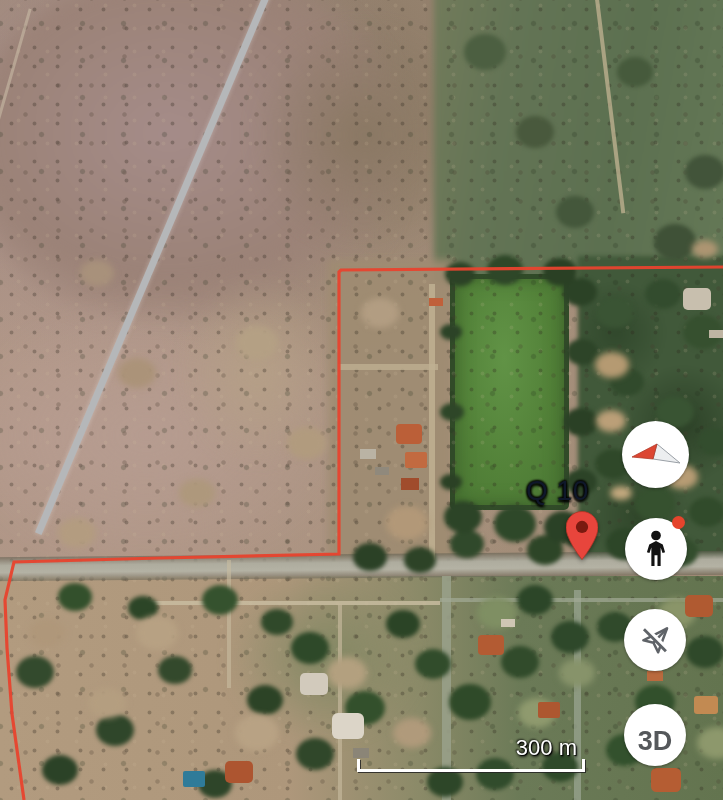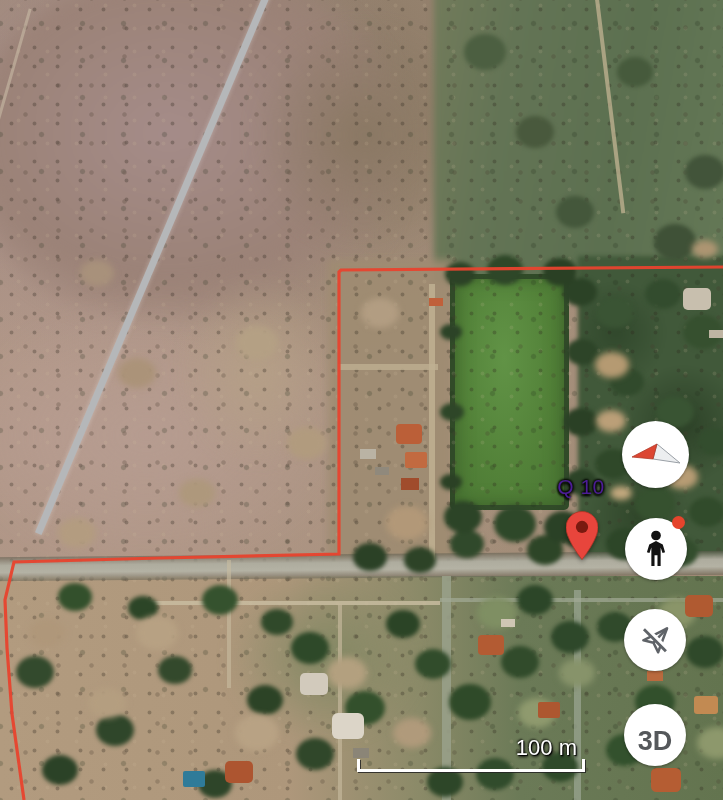--- a/index.html
+++ b/index.html
@@ -111,22 +111,22 @@
     686px 291px 0 3px #c8bfae,705px 326px 0 -4px #beb4a2,
     228px 764px 0 3px #ad5530,303px 676px 0 3px #d2cabc,337px 718px 0 5px #dcd5c8,
     480px 637px 0 2px #b35b33,538px 702px 0 0 #ad5730,688px 598px 0 3px #b05a31,
     655px 772px 0 4px #b55d33,695px 697px 0 1px #c28a52,644px 668px 0 -3px #b96a3e,
     425px 294px 0 -4px #c0603a,183px 771px 0 0 #2f7b99,350px 745px 0 -3px #8b8577,
     497px 615px 0 -4px #cfc6b4;}
   
   .boundary{left:0;top:0;width:723px;height:800px;z-index:10;pointer-events:none;}
   .pin{left:566px;top:511px;width:32px;height:49px;z-index:12;cursor:pointer;
     filter:drop-shadow(0 2px 2px rgba(0,0,0,.4));}
-  .pin-label{left:526px;top:475px;width:110px;text-align:center;z-index:12;
-    color:#4c1d95;font-size:21px;letter-spacing:.5px;
+  .pin-label{left:526px;top:475px;width:110px;z-index:12;
+    color:#0f172a;font-size:28px;letter-spacing:.5px;
     text-shadow:-1px -1px 2px rgba(0,0,0,.8),1px -1px 2px rgba(0,0,0,.8),
       -1px 2px 2px rgba(0,0,0,.85),1px 2px 3px rgba(0,0,0,.9);}
   .circle{border-radius:50%;background:#fff;z-index:20;cursor:pointer;
     box-shadow:0 1px 3px rgba(0,0,0,.35);display:flex;align-items:center;justify-content:center;}
   .circle svg{position:static;}
   .btn-compass{left:622px;top:421px;width:67px;height:67px;}
   .btn-pegman{left:625px;top:518px;width:62px;height:62px;}
   .btn-plane{left:624px;top:609px;width:62px;height:62px;}
   .btn-3d{left:624px;top:704px;width:62px;height:62px;}
   .badge{left:672px;top:516px;width:13px;height:13px;border-radius:50%;
@@ -205,16 +205,16 @@
       <path d="M5.6 3.2 L21.1 18.7" stroke="#ffffff" stroke-width="2.4"></path>
       <path d="M4.2 4.4 L19.7 19.9" stroke="#5f6368" stroke-width="2"></path>
     </svg>
   </div>
 
   <div class="circle btn-3d">
     <span class="threed-label">3D</span>
   </div>
 
   <div class="scalebar">
-    <div class="scale-label">100 m</div>
+    <div class="scale-label">300 m</div>
     <div class="scale-bracket"></div>
   </div>
 </div>
 
 </body></html>

